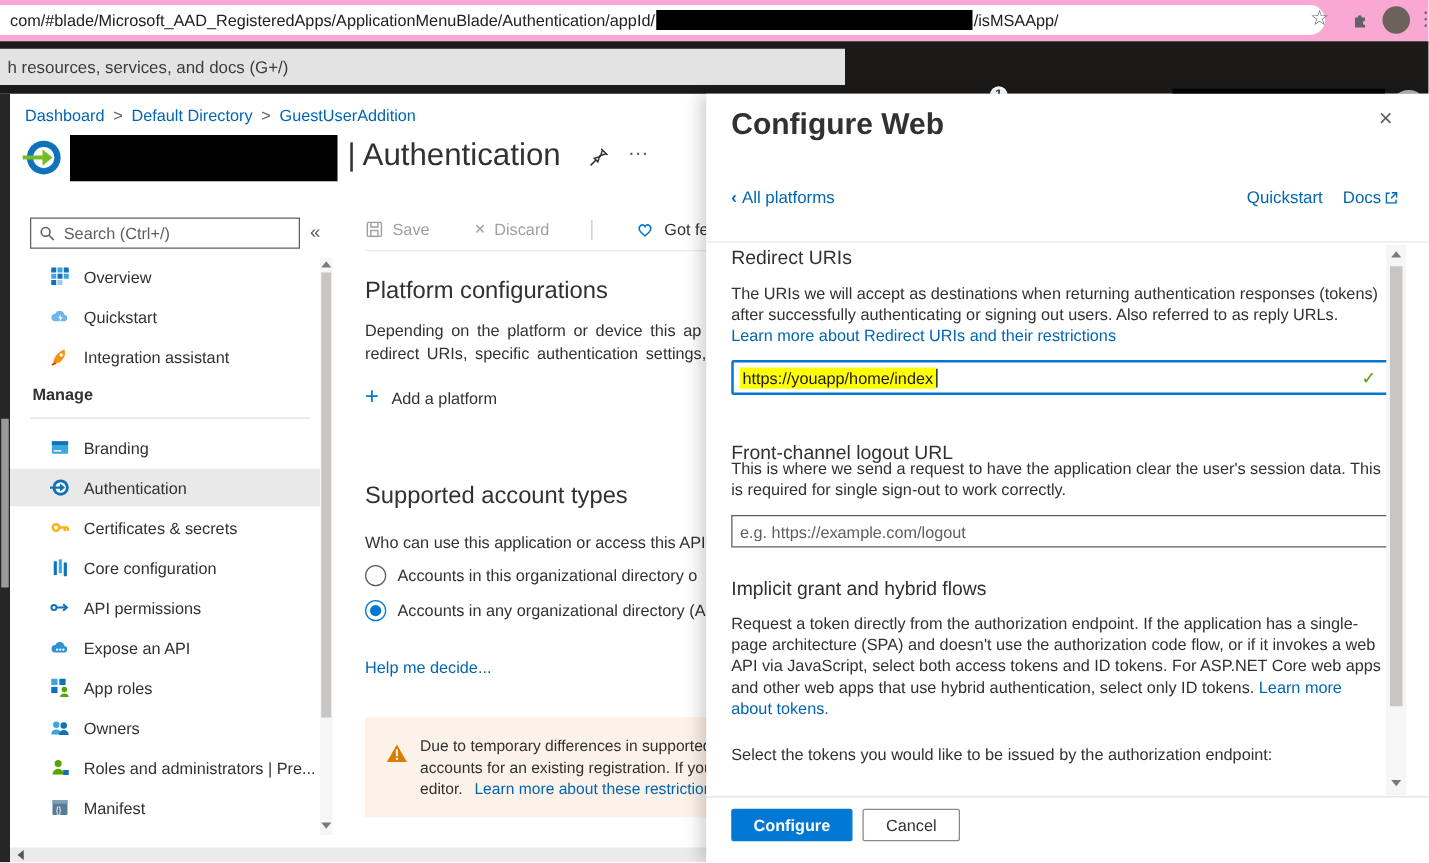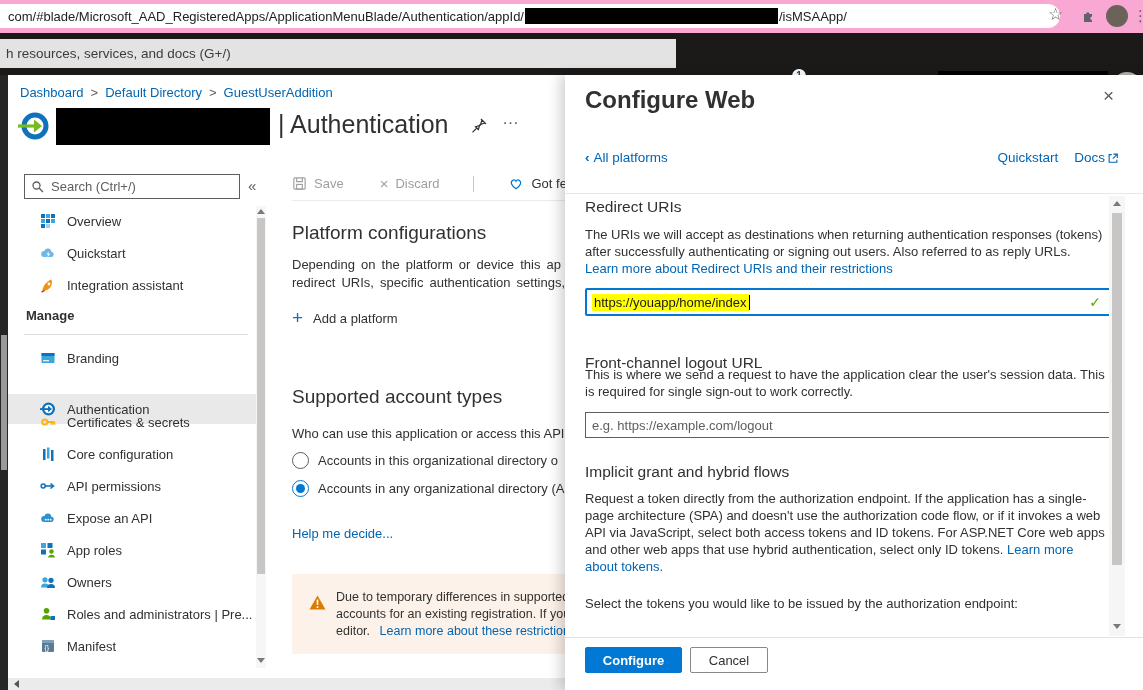--- a/index.html
+++ b/index.html
@@ -234,21 +234,21 @@
   <div class="side-divider"></div>
 
   <div class="side-item" style="top:343px;">
     <svg width="16" height="16" viewBox="0 0 16 16">
       <rect x="1.5" y="3" width="13" height="10" rx="0.8" fill="#3da7dd"></rect>
       <rect x="1.5" y="3" width="13" height="3" fill="#1072ba"></rect>
       <rect x="3" y="10" width="6" height="1.3" fill="#fff" opacity="0.85"></rect>
     </svg>
     <span>Branding</span>
   </div>
-  <div class="side-item selected" style="top:375px;margin-top:19px;">
+  <div class="side-item selected" style="top:375px;">
     <svg width="16" height="16" viewBox="0 0 16 16">
       <circle cx="8.5" cy="8" r="6.5" fill="#1072ba"></circle>
       <circle cx="8.5" cy="8" r="4.2" fill="#fff"></circle>
       <rect x="0" y="7.2" width="8.5" height="1.8" fill="#1072ba"></rect>
       <polygon points="8,4.8 12,8 8,11.2" fill="#1072ba"></polygon>
     </svg>
     <span>Authentication</span>
   </div>
   <div class="side-item" style="top:407px;">
     <svg width="16" height="16" viewBox="0 0 16 16">

